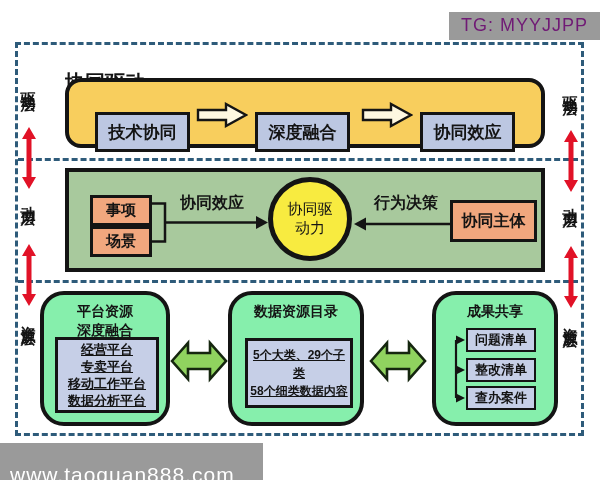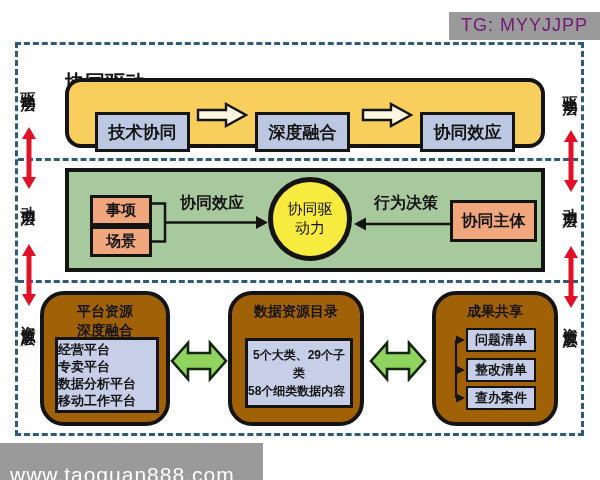--- a/index.html
+++ b/index.html
@@ -46,28 +46,28 @@
   .subject{left:381px;top:28px;width:87px;height:42px;font-size:16px;}
   .circle{position:absolute;left:199px;top:5px;width:84px;height:84px;border-radius:50%;
           background:#f8eb40;border:5px solid #141414;box-sizing:border-box;
           display:flex;align-items:center;justify-content:center;text-align:center;
           font-weight:normal;font-size:15px;line-height:1.25;white-space:pre-line;}
   .midlabel{position:absolute;top:21px;width:110px;text-align:center;font-weight:bold;font-size:16px;}
   .lab-entropy{left:88px;} .lab-decision{left:282px;}
   .mid-svg{position:absolute;left:0;top:0;width:472px;height:96px;pointer-events:none;}
 
   
-  .card{position:absolute;top:291px;height:135px;background:#a16207;
+  .card{position:absolute;top:291px;height:135px;background:#86efac;
         border:4px solid #141414;border-radius:24px;box-sizing:border-box;}
   .card1{left:40px;width:130px;} .card2{left:228px;width:136px;} .card3{left:432px;width:126px;}
   .card-title{text-align:center;font-weight:bold;font-size:14px;margin-top:7px;
               line-height:1.35;white-space:pre-line;}
   .inner-box{position:absolute;background:#c6cfe7;border:3px solid #141414;box-sizing:border-box;
-             display:flex;flex-direction:column;align-items:flex-start;justify-content:center;
-             font-weight:bold;text-align:center;}
+             display:flex;flex-direction:column;align-items:center;justify-content:center;
+             font-weight:bold;text-align:center;text-decoration:underline;}
   .ib1{left:11px;top:42px;width:104px;height:76px;font-size:13px;line-height:17px;}
   .ib2{left:13px;top:43px;width:108px;height:70px;font-size:12px;line-height:18px;}
   .rbox{position:absolute;left:30px;width:70px;height:24px;background:#c6cfe7;
         border:2.5px solid #141414;box-sizing:border-box;display:flex;align-items:center;
         justify-content:center;font-weight:bold;font-size:13px;}
   .rb1{top:33px;} .rb2{top:63px;} .rb3{top:91px;}
   .r-conn{position:absolute;left:12px;top:30px;}
   .greenarrow{position:absolute;top:336px;}
   .ga1{left:170px;} .ga2{left:369px;}
   .pre{white-space:pre-line;}
@@ -132,22 +132,22 @@
     <div class="midlabel lab-decision">行为决策</div>
     <div class="orange-sm subject">协同主体</div>
   </div>
 
   <div class="card card1">
     <div class="card-title pre">平台资源
 深度融合</div>
     <div class="inner-box ib1">
       <div>经营平台</div>
       <div>专卖平台</div>
+      <div>移动工作平台</div>
       <div>数据分析平台</div>
-      <div>移动工作平台</div>
     </div>
   </div>
 
   <svg class="greenarrow ga1" width="58" height="50" viewBox="0 0 58 50">
     <polygon points="2,25 18,7 18,17 40,17 40,7 56,25 40,43 40,33 18,33 18,43" fill="#90d35f" stroke="#15260f" stroke-width="2.6" stroke-linejoin="miter"></polygon>
   </svg>
 
   <div class="card card2">
     <div class="card-title">数据资源目录</div>
     <div class="inner-box ib2">

